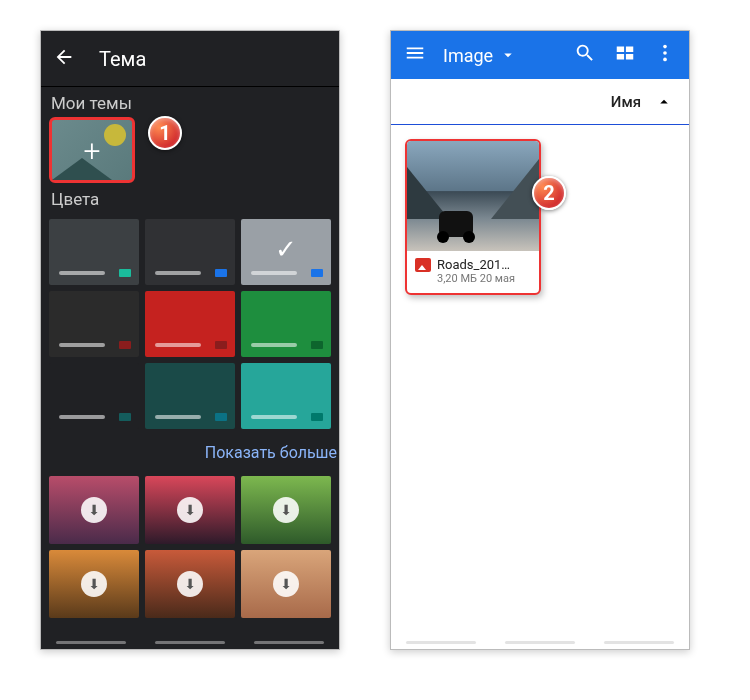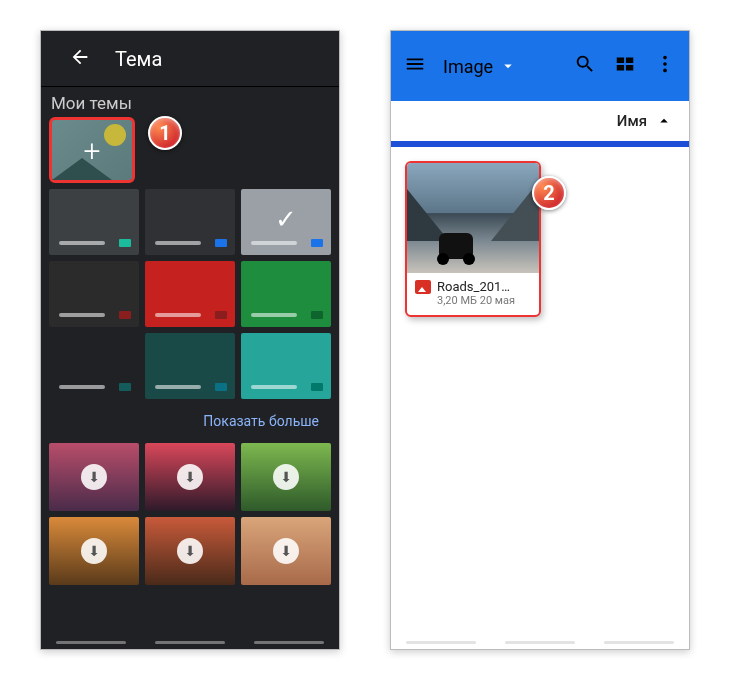--- a/index.html
+++ b/index.html
@@ -15,21 +15,21 @@
     border: 1px solid #bbb;
     box-shadow: 0 2px 8px rgba(0,0,0,0.2);
     overflow: hidden;
   }
   .phone.left { left: 40px; top: 30px; background: #202124; color: #fff; }
   .phone.right { left: 390px; top: 30px; background: #fff; color: #222; }
 
   
   .appbar-dark {
     height: 56px; display: flex; align-items: center;
-    padding: 0 28px; gap: 24px; background: #202124;
+    padding: 0 12px; gap: 24px; background: #202124;
     border-bottom: 1px solid #000;
   }
   .appbar-dark .title { font-size: 20px; font-weight: 400; }
   .section-label { font-size: 17px; color: #ccc; padding: 6px 10px 4px; }
   .mythemes-row { padding: 0 8px; }
   .add-tile {
     width: 86px; height: 66px;
     border: 3px solid #e33; border-radius: 6px;
     background: linear-gradient(135deg,#6b8a8c 0%,#5a7a7c 100%);
     position: relative; display: flex; align-items: center; justify-content: center;
@@ -37,38 +37,38 @@
   .add-tile .sun { position:absolute; top:4px; right:6px; width:22px; height:22px; background:#c7b83b; border-radius:50%; }
   .add-tile .mtn { position:absolute; bottom:0; left:0; width:0;height:0;border-left:30px solid transparent;border-right:30px solid transparent;border-bottom:22px solid #2f4f4f; }
   .add-tile .plus { font-size: 30px; color: #fff; z-index:1; font-weight:300; }
 
   .color-grid { display: grid; grid-template-columns: repeat(3,1fr); gap: 6px; padding: 6px 8px; }
   .color-tile { height: 66px; border-radius: 2px; position: relative; }
   .color-tile .bar { position:absolute; bottom:10px; left:10px; width:46px; height:4px; background:rgba(255,255,255,0.55); border-radius:2px; }
   .color-tile .chip { position:absolute; bottom:8px; right:8px; width:12px; height:8px; border-radius:1px; }
   .color-tile .check { position:absolute; top:50%; left:50%; transform:translate(-50%,-60%); font-size:26px; color:#fff; }
 
-  .show-more { text-align: right; padding: 8px 20px; color:#8ab4f8; font-size:14px; }
+  .show-more { text-align: right; padding: 8px 2px; color:#8ab4f8; font-size:16px; }
 
   .land-grid { display: grid; grid-template-columns: repeat(3,1fr); gap: 6px; padding: 6px 8px; }
   .land-tile { height: 68px; border-radius:2px; position:relative; display:flex; align-items:center; justify-content:center; }
   .dl-badge { width:26px; height:26px; background:rgba(255,255,255,0.88); border-radius:50%; display:flex; align-items:center; justify-content:center; color:#555; font-size:14px; }
 
   
   .appbar-blue {
-    height: 70px; background:#1a73e8; color:#000000;
+    height: 48px; background:#1a73e8; color:#ffffff;
     display:flex; align-items:center; padding:0 12px; gap:16px;
   }
   .appbar-blue .title { font-size:18px; display:flex; align-items:center; gap:6px; }
   .appbar-blue .spacer { flex:1; }
   .appbar-blue .icon { width:24px; text-align:center; }
 
   .sort-row {
     height:46px; background:#fff; display:flex; justify-content:flex-end; align-items:center;
-    gap:8px; padding:0 16px; border-bottom:6px solid #1d4ed8; font-size:15px; font-weight:500;
+    gap:14px; padding:0 16px; border-bottom:1px solid #1d4ed8; font-size:15px; font-weight:500;
   }
   .file-card {
     margin:14px; width:136px; border:2px solid #e33; border-radius:6px;
     box-shadow: 2px 3px 6px rgba(0,0,0,0.25);
     background:#fff; overflow:hidden;
   }
   .thumb { height:110px; background:linear-gradient(180deg,#8aa7bd 0%,#5d7689 45%,#3b4a55 46%,#7a8790 70%,#c8c3bb 100%); position:relative; }
   .thumb .mtnL { position:absolute; left:0; top:26px; width:0;height:0;border-left:0 solid transparent;border-right:42px solid transparent;border-bottom:52px solid #2e3a40;}
   .thumb .mtnR { position:absolute; right:0; top:18px; width:0;height:0;border-left:48px solid transparent;border-right:0 solid transparent;border-bottom:60px solid #434f55;}
   .thumb .rider { position:absolute; left:32px; bottom:14px; width:34px; height:26px; background:#111; border-radius:6px; }
@@ -108,20 +108,21 @@
 
   <div class="section-label">Мои темы</div>
   <div class="mythemes-row">
     <div class="add-tile">
       <span class="sun"></span>
       <span class="mtn"></span>
       <span class="plus">+</span>
     </div>
   </div>
 
+  <div class="section-label">Цвета</div>
   <div class="color-grid" id="color-grid">
       <div class="color-tile" style="background: rgb(60, 64, 67);">
         <span class="bar"></span>
         <span class="chip" style="background:#1abc9c"></span>
       </div>
       <div class="color-tile" style="background: rgb(48, 49, 52);">
         <span class="bar"></span>
         <span class="chip" style="background:#1a73e8"></span>
       </div>
       <div class="color-tile" style="background: rgb(154, 160, 166);">

